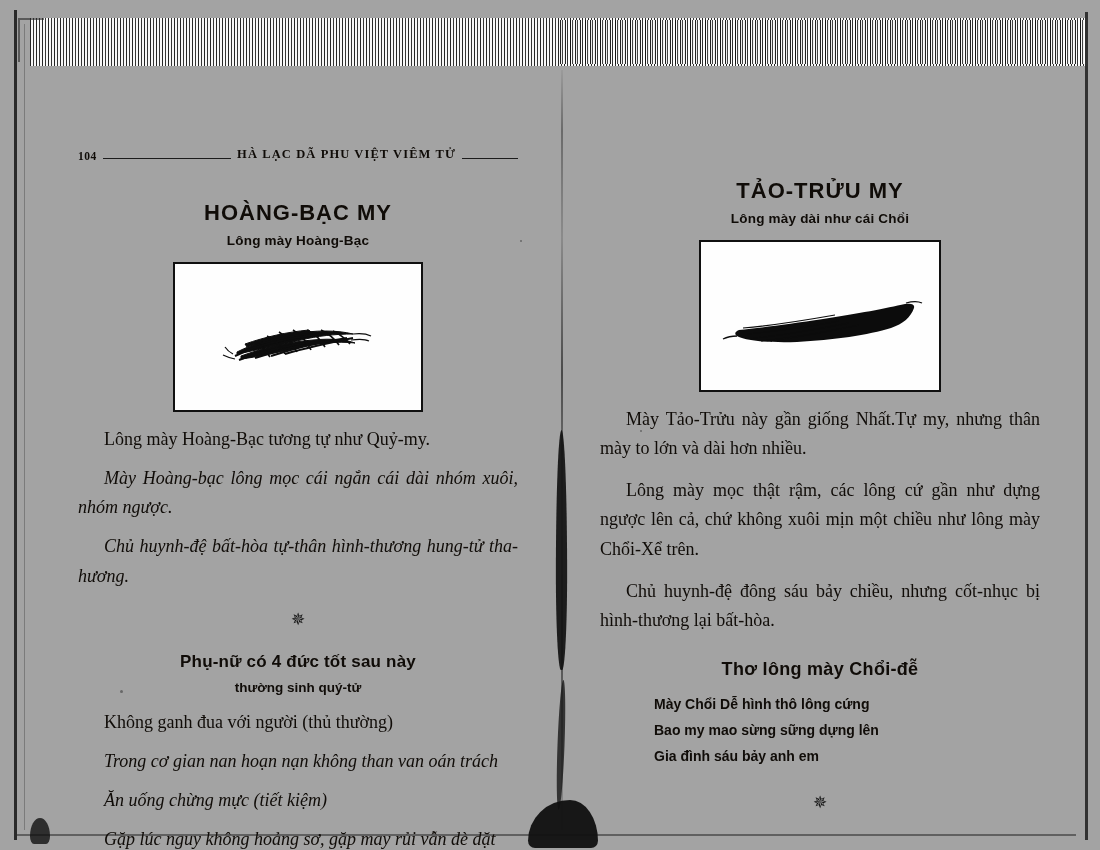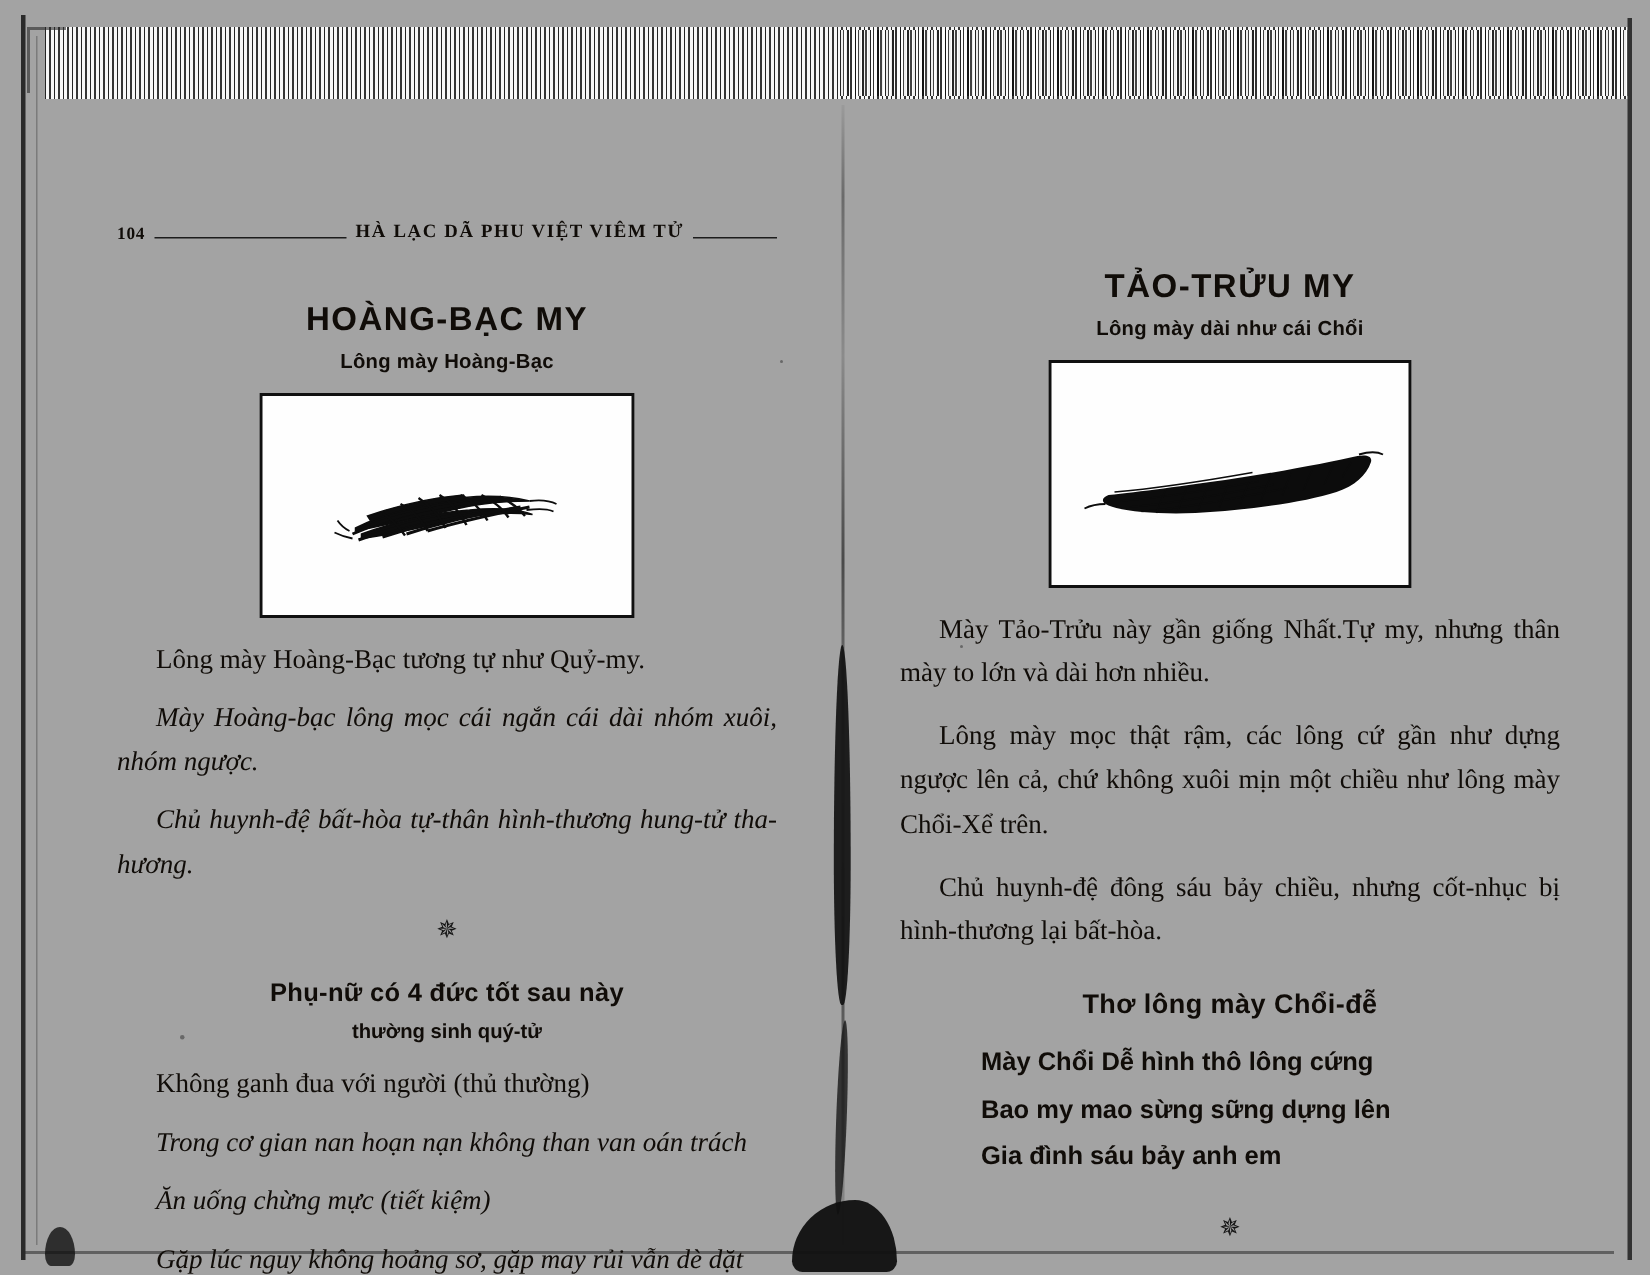--- a/index.html
+++ b/index.html
@@ -257,21 +257,21 @@
     text-align: center;
     font-size: 18px;
     font-family: "Liberation Sans", sans-serif;
     font-weight: 700;
     letter-spacing: .3px;
   }
   .poem {
     margin: 12px 0 16px 54px;
     font-family: "Liberation Sans", sans-serif;
     font-weight: 700;
-    font-size: 17px;
+    font-size: 14px;
     line-height: 1.85;
   }
   .poem div { white-space: nowrap; }
 
   .list-lines p { text-indent: 26px; }
 </style>
 </head>
 <body>
 
 <div id="page">

